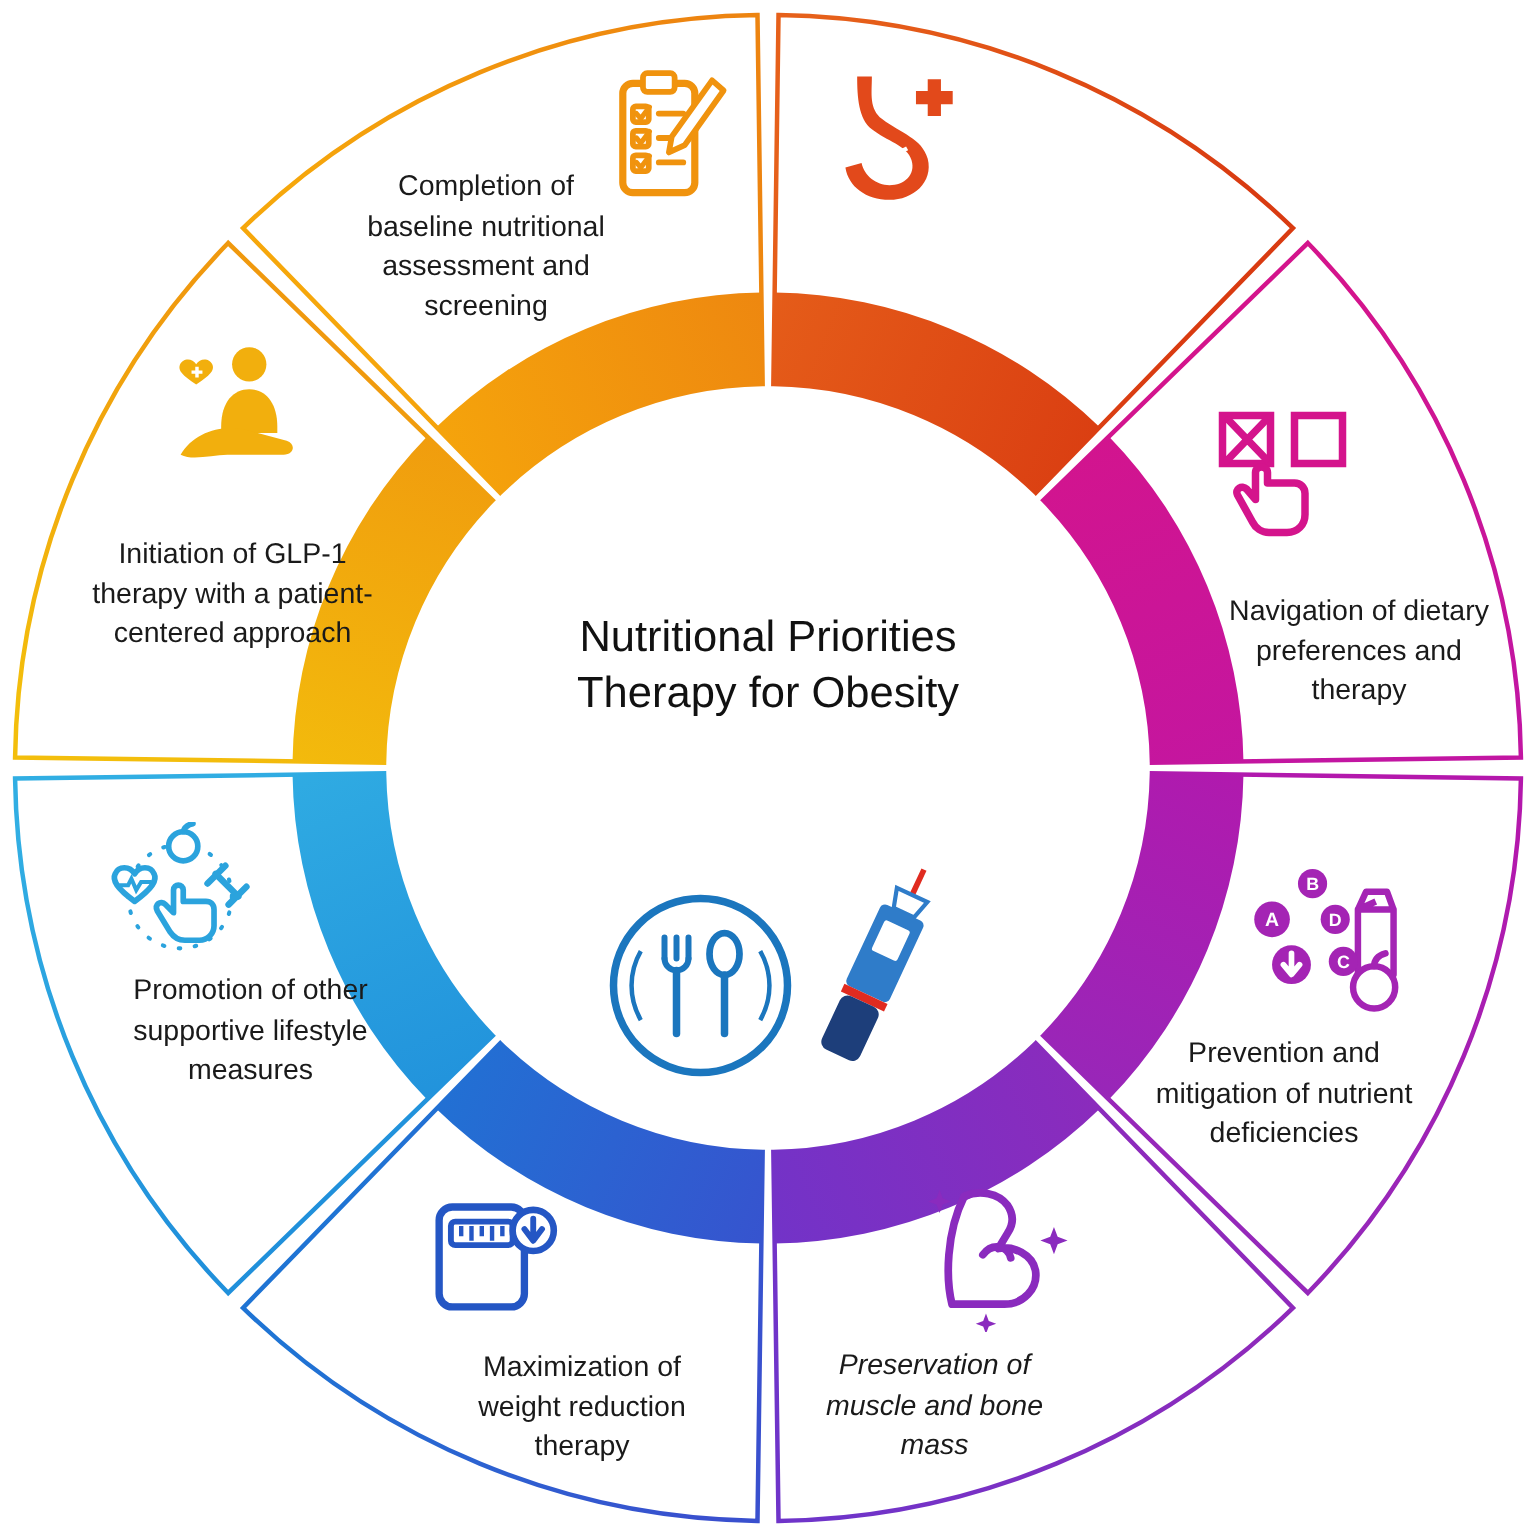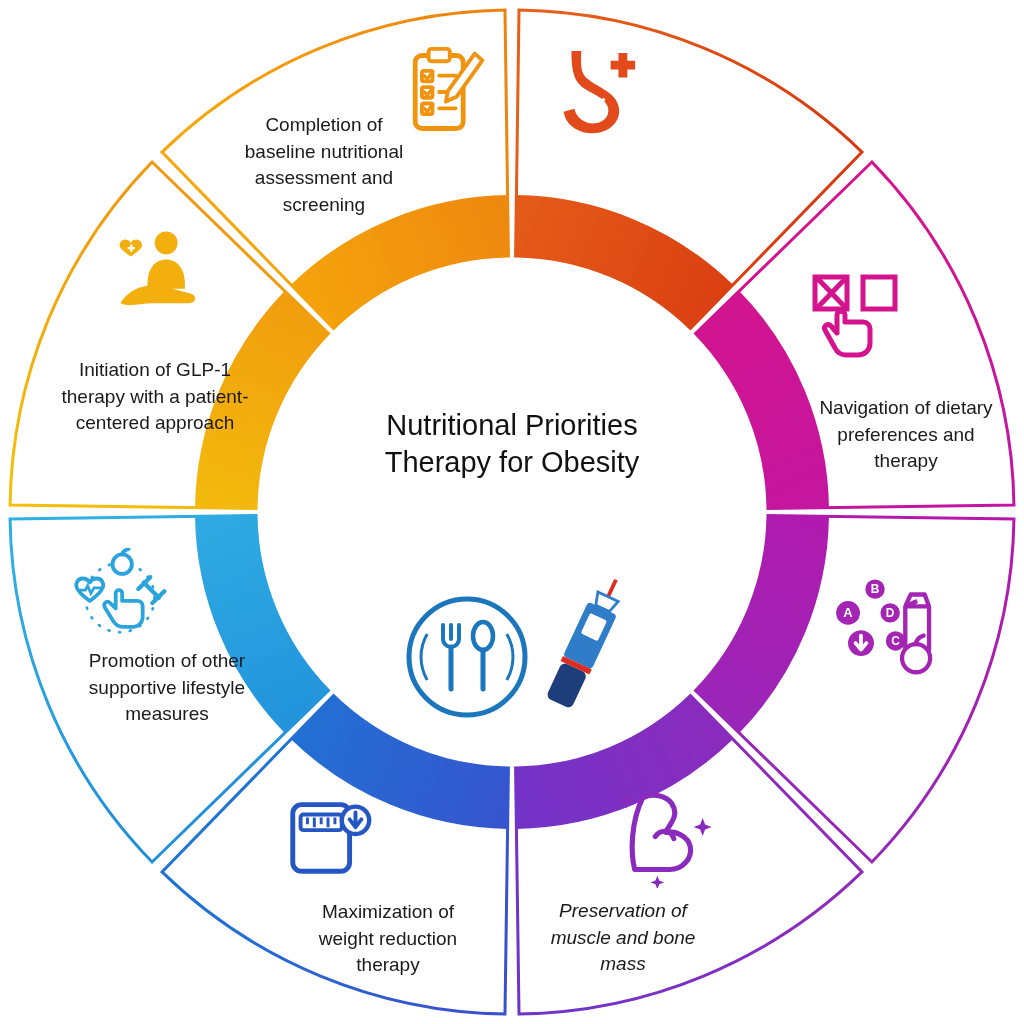--- a/index.html
+++ b/index.html
@@ -115,20 +115,21 @@
     <rect x="28" y="0" width="4" height="20" style="fill:var(--pen-accent,#e02b20)"></rect>
     <path d="M18 20 h24 l-4 14 h-16 z" fill="#fff" style="stroke:var(--pen-body,#2f7cc9)" stroke-width="3"></path>
     <rect x="13" y="34" width="34" height="64" rx="4" style="fill:var(--pen-body,#2f7cc9)"></rect>
     <rect x="20" y="44" width="20" height="24" rx="2" fill="#fff"></rect>
     <rect x="13" y="98" width="34" height="6" style="fill:var(--pen-accent,#e02b20)"></rect>
     <rect x="15" y="104" width="30" height="42" rx="6" style="fill:var(--pen-cap,#1d3e7a)"></rect>
   </svg>
 
   <div class="seg-label lbl-completion">Completion of baseline nutritional assessment and screening</div>
   <div class="seg-label lbl-navigation">Navigation of dietary preferences and therapy</div>
+  <div class="seg-label lbl-prevention">Prevention and mitigation of nutrient deficiencies</div>
   <div class="seg-label lbl-preservation">Preservation of muscle and bone mass</div>
   <div class="seg-label lbl-maximization">Maximization of weight reduction therapy</div>
   <div class="seg-label lbl-promotion">Promotion of other supportive lifestyle measures</div>
   <div class="seg-label lbl-initiation">Initiation of GLP-1 therapy with a patient-centered approach</div>
 
   <svg class="seg-icon ico-completion" viewBox="0 0 100 100" style="color: rgb(240, 147, 14);">
     <rect x="20" y="12" width="50" height="76" rx="7" fill="#fff" stroke="currentColor" stroke-width="5"></rect>
     <rect x="34" y="5" width="22" height="13" rx="3" fill="#fff" stroke="currentColor" stroke-width="4"></rect>
     <g stroke="currentColor" stroke-width="4" fill="none" stroke-linecap="round">
       <rect x="27" y="28" width="11" height="11" rx="2"></rect>

